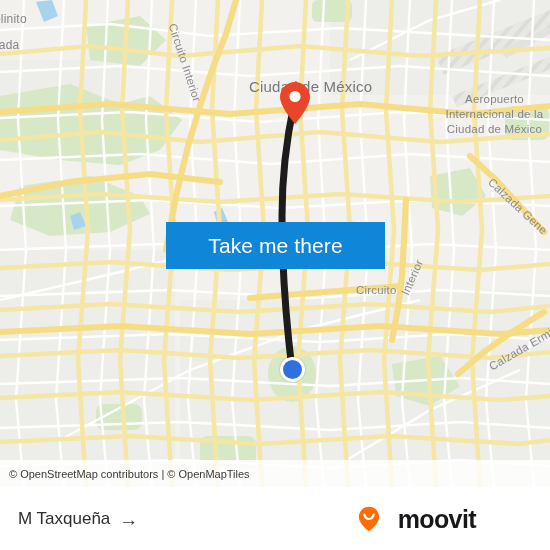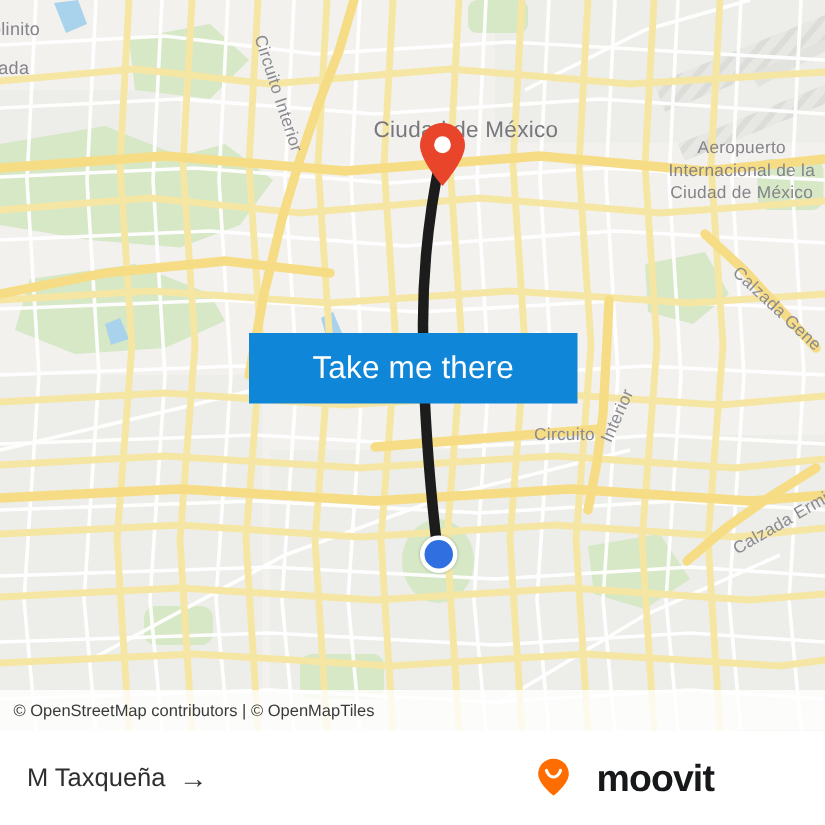--- a/index.html
+++ b/index.html
@@ -64,21 +64,21 @@
   #bottombar{
     position:absolute;left:0;top:487px;width:492px;height:63px;
     background:#ffffff;display:flex;align-items:center;
     box-sizing:border-box;padding:0 16px 0 18px;
     border-top:1px solid #ffffff;
   }
   #route-summary{display:flex;align-items:center;flex:1;}
   .rt-text{font-size:17px;color:#2e2e2e;font-family:"Liberation Sans",sans-serif;}
   .rt-arrow{font-size:19px;color:#2e2e2e;margin:0 9px;line-height:1;}
 
-  #moovit-logo{display:flex;align-items:flex-start;gap:18px;}
+  #moovit-logo{display:flex;align-items:center;gap:18px;}
   #moovit-logo .mv-word{
     font-size:25px;font-weight:bold;color:#17181a;
     font-family:"Liberation Sans",sans-serif;letter-spacing:-.6px;
   }
 </style>
 </head>
 <body>
 
 <div id="app">
 

